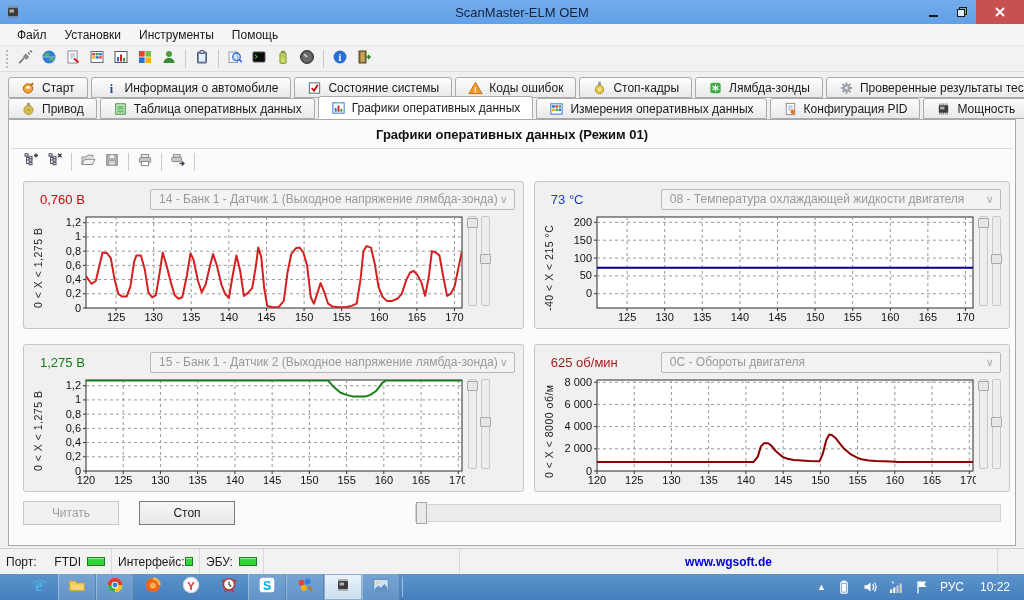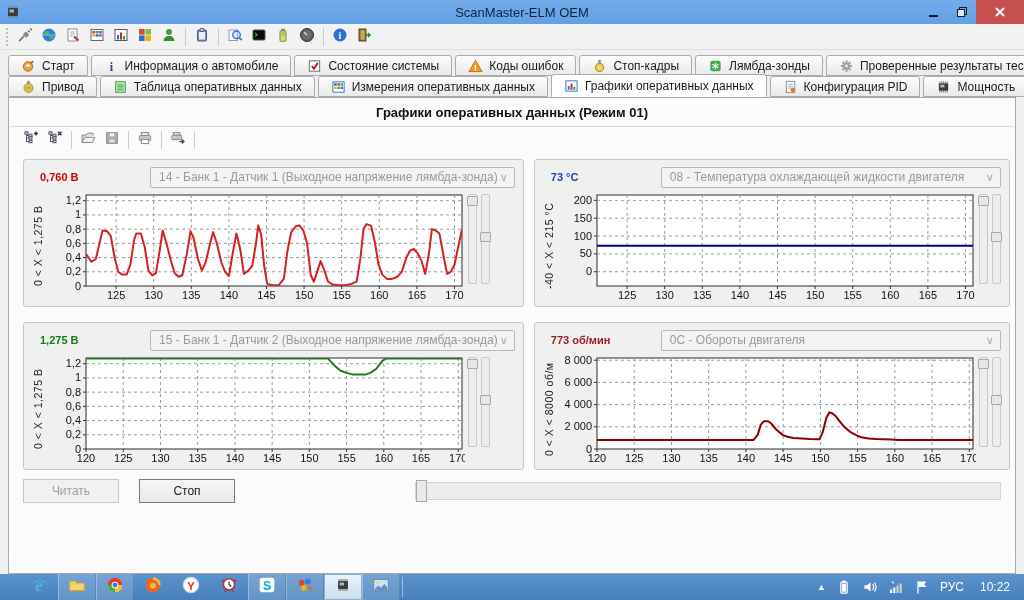--- a/index.html
+++ b/index.html
@@ -38,21 +38,21 @@
   .content { flex:1; margin:0 8px; background:#FBFBFB; border:1px solid #A9A9A9; position:relative; z-index:1; display:flex; flex-direction:column; overflow:hidden; }
   .page-title { text-align:center; font-size:13px; font-weight:bold; color:#111; padding:7px 0 6px 0; }
   .hline { height:1px; background:#D8D8D8; margin:0 2px; }
   .chart-toolbar { height:26px; display:flex; align-items:center; padding-left:10px; }
   .ct-btn { width:24px; height:22px; display:flex; align-items:center; justify-content:center; }
   .ct-sep { width:1px; height:18px; background:#CCC; margin:0 4px; }
 
   .charts-grid { display:grid; grid-template-columns:1fr 1fr; gap:15px 10px; padding:6px 14px 0 14px; }
   .chart-panel { height:148px; background:#F0F0F0; border:1px solid #C6C6C6; border-radius:3px; padding:5px 8px; }
   .cp-top { display:flex; align-items:center; height:24px; margin-bottom:1px; }
-  .cp-value { width:118px; font-size:11px; font-weight:bold; padding-left:8px; }
+  .cp-value { width:118px; font-size:13px; font-weight:normal; padding-left:8px; }
   .cp-select { flex:1; height:21px; background:#F3F3F3; border:1px solid #B8B8B8; border-radius:2px;
                display:flex; align-items:center; font-size:12px; color:#999; padding:0 4px 0 8px; overflow:hidden; }
   .cp-sel-text { flex:1; white-space:nowrap; overflow:hidden; }
   .chev { color:#AAA; font-size:11px; padding:0 2px; }
   .cp-body { display:flex; }
   .cp-ylabel { width:14px; writing-mode:vertical-rl; transform:rotate(180deg); font-size:10.5px; color:#222; text-align:center; letter-spacing:0.5px; }
   .plot { flex:none; }
   .cp-sliders { display:flex; gap:4px; margin-left:3px; padding-top:4px; }
   .vtrack { width:9px; height:90px; background:#EDEDED; border:1px solid #C8C8C8; border-radius:2px; position:relative; }
   .vthumb { position:absolute; left:-2px; width:11px; height:10px; background:#E6E6E6; border:1px solid #A8A8A8; border-radius:1px; }
@@ -111,20 +111,26 @@
           </svg>
         </span>
       <span class="wbtn close">
           <svg width="16" height="16" viewBox="0 0 16 16">
             <path d="M4 4l8 8M12 4l-8 8" stroke="#fff" stroke-width="1.8"></path>
           </svg>
         </span>
     </span>
   </div>
 
+  <div class="menubar" id="menubar">
+      <span class="menu-item">Файл</span>
+      <span class="menu-item">Установки</span>
+      <span class="menu-item">Инструменты</span>
+      <span class="menu-item">Помощь</span>
+    </div>
 
   <div class="toolbar" id="maintoolbar">
       <div class="grip"></div>
       <span class="tb-btn">
         <span><svg width="16" height="16" viewBox="0 0 16 16">
             <path d="M2 14c2-1 3-3 5-5" stroke="#666" stroke-width="1.5" fill="none"></path>
             <rect x="6.6" y="5.4" width="5" height="4.4" rx="1" fill="#8a8a8a" transform="rotate(45 9 7.6)"></rect>
             <path d="M11 3.5l1.8 1.8M13.2 1.5l1.8 1.8" stroke="#666" stroke-width="1.4"></path>
           </svg></span>
       </span>
@@ -309,44 +315,44 @@
         </div>
         <div class="tab">
           <span class="tico">
             <svg width="16" height="16" viewBox="0 0 16 16">
               <rect x="3" y="2.5" width="10" height="11" fill="#eaffea" stroke="#2a7a2a"></rect>
               <path d="M4.5 5h7M4.5 7h7M4.5 9h7M4.5 11h7" stroke="#37a537" stroke-width="1.2"></path>
             </svg>
           </span>
           <span>Таблица оперативных данных</span>
         </div>
+        <div class="tab active">
+          <span class="tico">
+            <svg width="16" height="16" viewBox="0 0 16 16">
+              <rect x="2" y="2.5" width="12" height="11" fill="#fff" stroke="#2b6fd4"></rect>
+              <rect x="4" y="8" width="2" height="4" fill="#2b6fd4"></rect>
+              <rect x="7" y="5.5" width="2" height="6.5" fill="#cc2222"></rect>
+              <rect x="10" y="9" width="2" height="3" fill="#2a9a2a"></rect>
+            </svg>
+          </span>
+          <span>Графики оперативных данных</span>
+        </div>
         <div class="tab">
           <span class="tico">
             <svg width="16" height="16" viewBox="0 0 16 16">
               <rect x="2" y="2.5" width="12" height="11" fill="#fff" stroke="#2b6fd4"></rect>
               <rect x="3.2" y="4" width="3" height="2.6" fill="#2b6fd4"></rect>
               <rect x="6.8" y="4" width="3" height="2.6" fill="#e04438"></rect>
               <rect x="10.4" y="4" width="2.4" height="2.6" fill="#3fae49"></rect>
               <rect x="3.2" y="7.6" width="3" height="2.6" fill="#f5b400"></rect>
               <rect x="6.8" y="7.6" width="3" height="2.6" fill="#3fae49"></rect>
               <rect x="10.4" y="7.6" width="2.4" height="2.6" fill="#2b6fd4"></rect>
             </svg>
           </span>
           <span>Измерения оперативных данных</span>
-        </div>
-        <div class="tab active">
-          <span class="tico">
-            <svg width="16" height="16" viewBox="0 0 16 16">
-              <rect x="2" y="2.5" width="12" height="11" fill="#fff" stroke="#2b6fd4"></rect>
-              <rect x="4" y="8" width="2" height="4" fill="#2b6fd4"></rect>
-              <rect x="7" y="5.5" width="2" height="6.5" fill="#cc2222"></rect>
-              <rect x="10" y="9" width="2" height="3" fill="#2a9a2a"></rect>
-            </svg>
-          </span>
-          <span>Графики оперативных данных</span>
         </div>
         <div class="tab">
           <span class="tico">
             <svg width="16" height="16" viewBox="0 0 16 16">
               <rect x="3.5" y="2" width="9" height="12" fill="#fff" stroke="#8a8a9a"></rect>
               <path d="M5.5 5h5M5.5 7h5M5.5 9h3.5" stroke="#9ab"></path>
               <circle cx="10.5" cy="11" r="2.5" fill="#e87a2a"></circle>
             </svg>
           </span>
           <span>Конфигурация PID</span>
@@ -644,21 +650,21 @@
                 <div class="vthumb" style="top:1px"></div>
               </div>
          <div class="vtrack">
                 <div class="vthumb" style="top:37px"></div>
               </div>
        </div>
      </div>
         </section>
         <section class="chart-panel">
           <div class="cp-top">
-       <span class="cp-value" style="color:#9B1A1A">773 об/мин</span>
+       <span class="cp-value" style="color:#9B1A1A">625 об/мин</span>
        <div class="cp-select">
          <span class="cp-sel-text">0C - Обороты двигателя</span>
          <span class="chev">∨</span>
        </div>
      </div>
      <div class="cp-body">
        <div class="cp-ylabel">0 &lt; X &lt;  8000 об/м</div>
        <svg id="plot3" class="plot" width="419" height="112">
               <rect x="40" y="5" width="376" height="91" fill="#fff" stroke="#2a2a2a"></rect>
               <line x1="37" y1="96" x2="40" y2="96" stroke="#333"></line>
@@ -725,20 +731,40 @@
       </div>
     <div class="bottom-row">
       <button class="btn disabled">Читать</button>
       <button class="btn stop">Стоп</button>
       <div class="hslider">
         <div class="hthumb"></div>
       </div>
     </div>
   </div>
 
+  <div class="statusbar">
+    <div class="seg" style="width:112px">
+      <span>Порт:</span>
+      <span class="val">FTDI</span>
+      <span class="led"></span>
+    </div>
+    <div class="seg" style="width:88px">
+      <span>Интерфейс:</span>
+      <span class="led" style="margin-left:auto"></span>
+    </div>
+    <div class="seg" style="width:64px">
+      <span>ЭБУ:</span>
+      <span class="led" style="margin-left:auto"></span>
+    </div>
+    <div class="seg" style="width:196px"></div>
+    <div class="seg" style="width:538px">
+      <span class="website">www.wgsoft.de</span>
+    </div>
+    <div class="seg" style="flex:1;border-right:none"></div>
+  </div>
 
   <div class="taskbar">
     <div class="taskapps" id="taskapps">
         <div class="tk-btn">
           <span><svg width="18" height="18" viewBox="0 0 16 16">
               <text x="8" y="13.5" font-size="15" fill="#49b8ea" font-style="italic" font-weight="bold" text-anchor="middle" font-family="Liberation Serif,serif">e</text>
               <path d="M2.5 6.5C6 3.5 12 3.5 14.5 6" stroke="#49b8ea" fill="none"></path>
             </svg></span>
         </div>
         <div class="tk-btn open">

